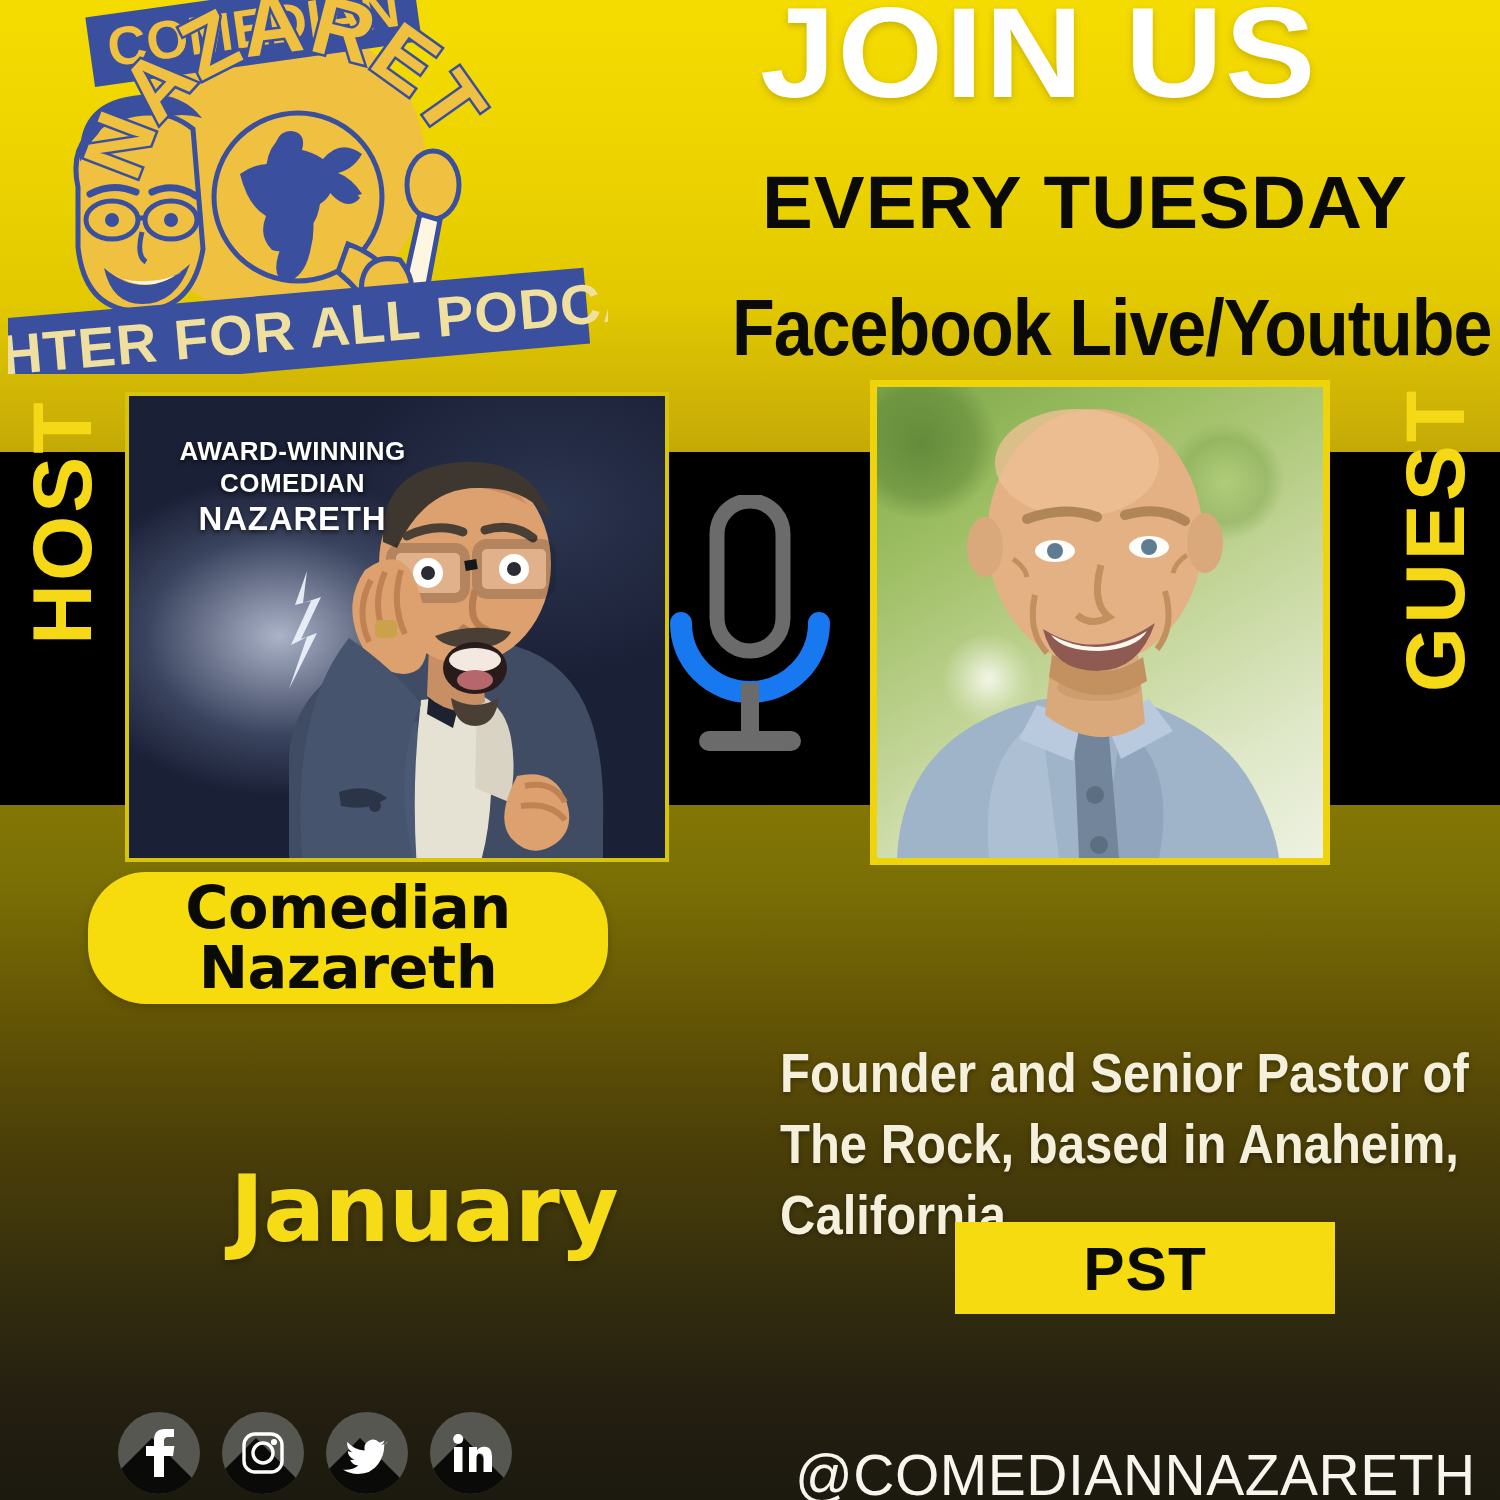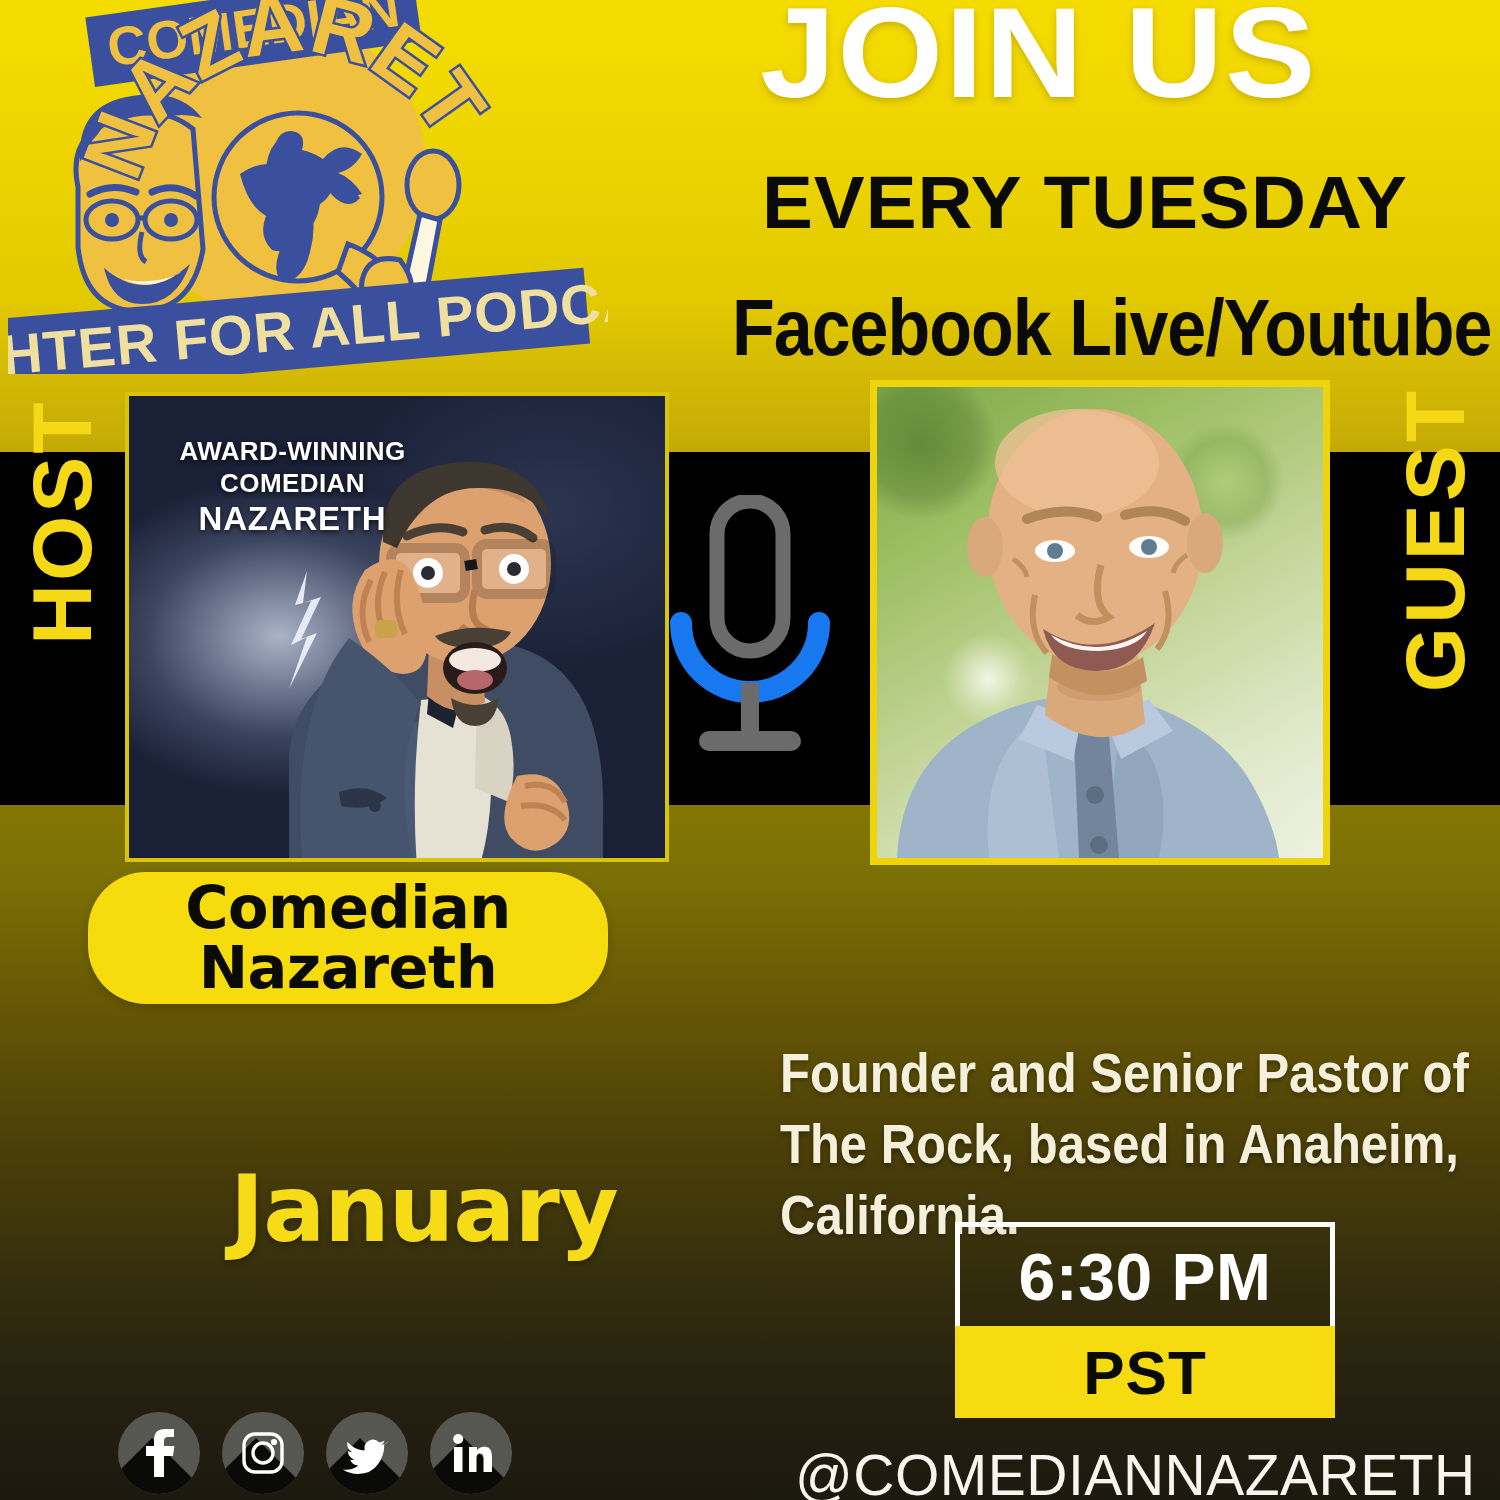--- a/index.html
+++ b/index.html
@@ -421,23 +421,20 @@
     <div class="n1">Comedian</div>
     <div class="n2">Nazareth</div>
   </div>
 
 
   <div class="guest-desc">Founder and Senior Pastor of The Rock, based in Anaheim, California.</div>
 
   <div class="date-line2">January</div>
 
   <div class="timebox">
-    <div class="tb-top">
-      <span>6:30 PM</span>
-    </div>
     <div class="tb-bot">
       <span>PST</span>
     </div>
   </div>
 
   <div class="socials">
     <div class="soc">
       <div class="shadow"></div>
       <svg width="34" height="48" viewBox="0 0 34 48">
         <path d="M22 48 V27 h9 l1.4 -10 H22 v-5 q0 -4 4 -4 h6 V0 h-9 q-11 0 -11 11 v6 H4 v10 h8 v21 z" fill="#ffffff"></path>

